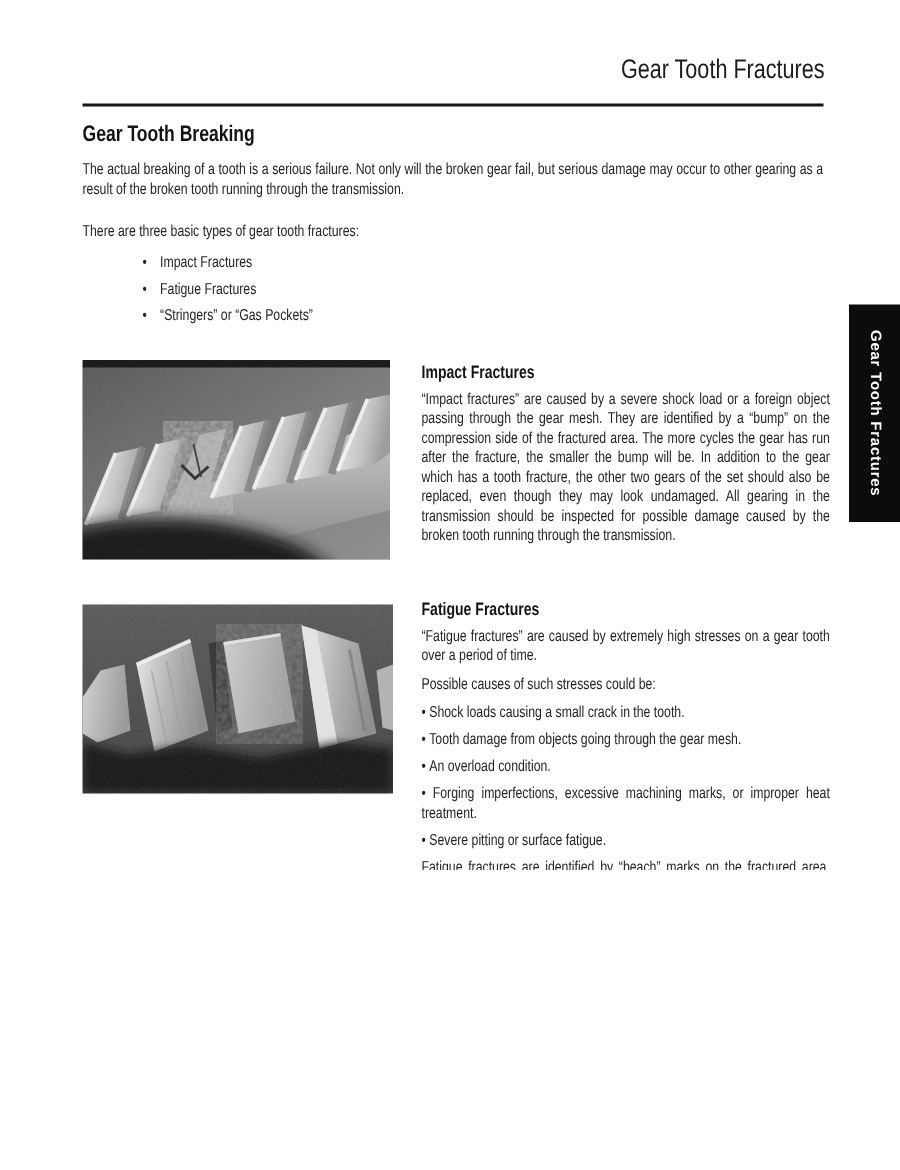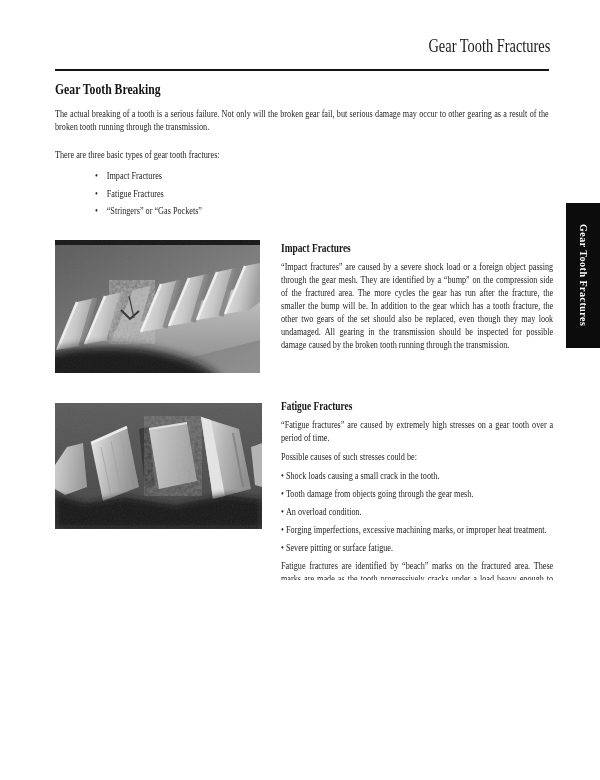--- a/index.html
+++ b/index.html
@@ -1,18 +1,18 @@
 <!DOCTYPE html>
 <html><head>
 <meta charset="utf-8">
 <style>
   html,body { margin:0; padding:0; background:#ffffff; }
   .page {
     position:relative; width:600px; height:580px; background:#ffffff;
-    font-family:Liberation Serif, serif; color:#242424; overflow:hidden;
+    font-family:Liberation Sans, sans-serif; color:#242424; overflow:hidden;
   }
   
   .cx  { transform:scaleX(0.78); transform-origin:0 0; }
 
   .header-title {
     position:absolute; top:36px; right:50px; font-size:18px; color:#1b1b1b;
     white-space:nowrap; transform:scaleX(0.8); transform-origin:100% 0;
   }
   .header-rule { position:absolute; left:55px; top:69px; width:494px; height:2px; background:#151515; }
 

